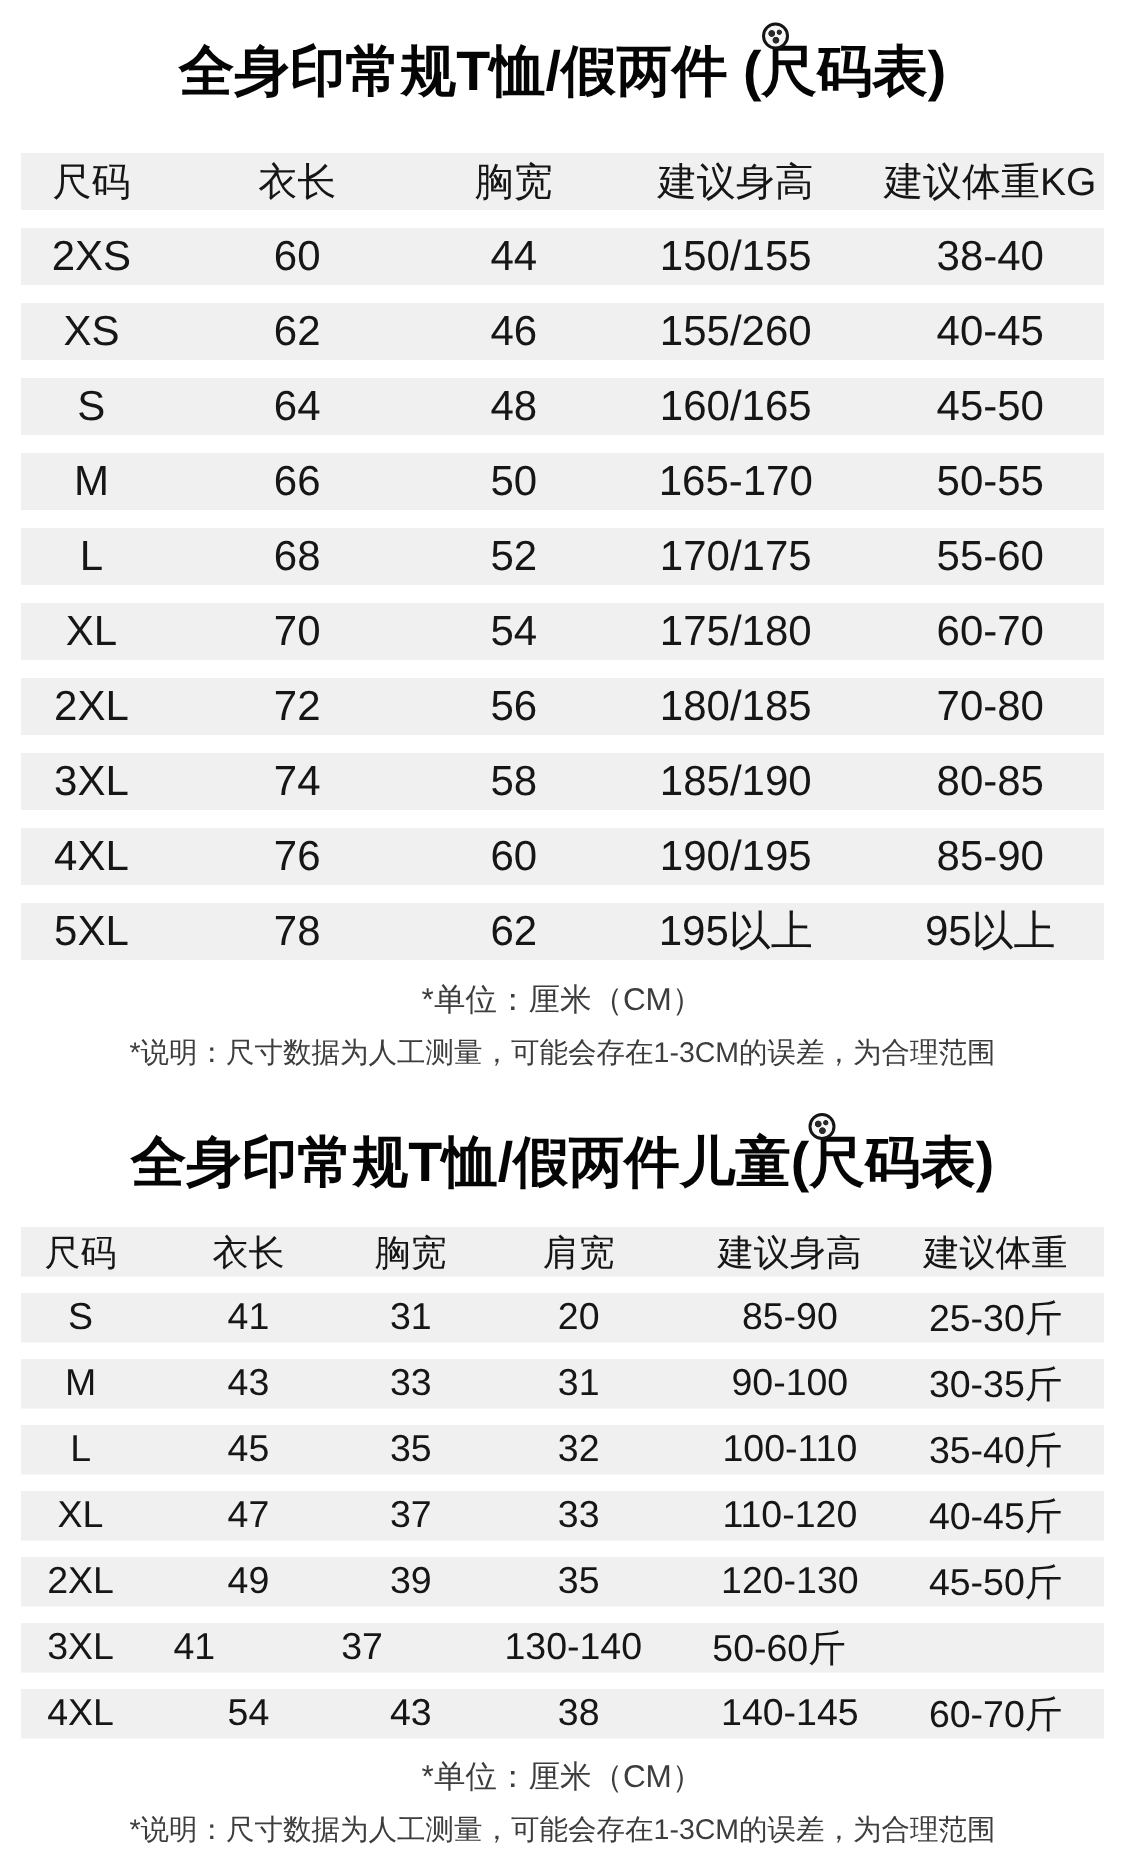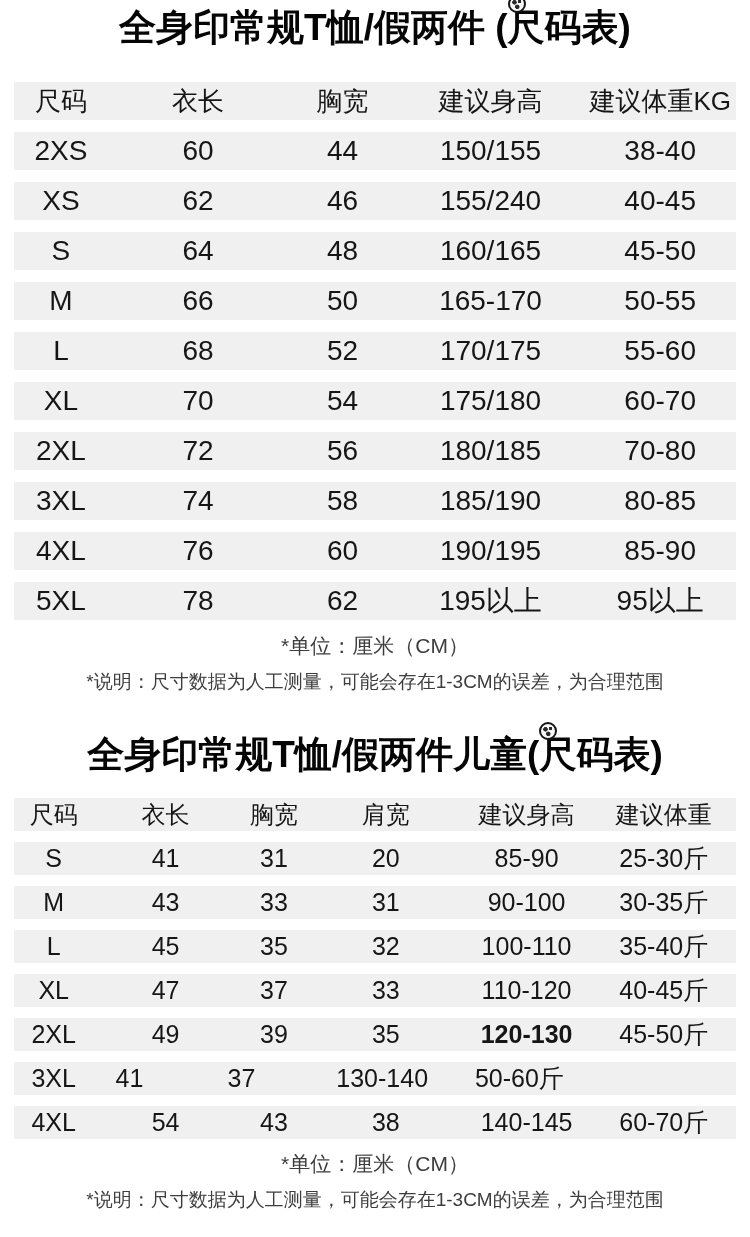--- a/index.html
+++ b/index.html
@@ -22,21 +22,21 @@
   .title {
     margin: 0;
     text-align: center;
     font-weight: bold;
     color: #050505;
     font-size: 37px;
     line-height: 56px;
     letter-spacing: 0px;
     white-space: nowrap;
   }
-  .title-adult { }
+  .title-adult { padding-top: 20px; }
   .title-kids  { margin-top: 32px; }
   .badge-wrap { position: relative; display: inline-block; }
   .watermark {
     position: absolute;
     left: 0px;
     top: -5px;
     width: 14px;
     height: 14px;
     border-radius: 50%;
     border: 2px solid #141414;
@@ -95,21 +95,21 @@
         <span class="tcell" style="width: 13%;">2XS</span>
         <span class="tcell" style="width: 25%;">60</span>
         <span class="tcell" style="width: 15%;">44</span>
         <span class="tcell" style="width: 26%;">150/155</span>
         <span class="tcell" style="width: 21%;">38-40</span>
       </div>
       <div class="trow tdata">
         <span class="tcell" style="width: 13%;">XS</span>
         <span class="tcell" style="width: 25%;">62</span>
         <span class="tcell" style="width: 15%;">46</span>
-        <span class="tcell" style="width: 26%;">155/240</span>
+        <span class="tcell" style="width: 26%;">155/260</span>
         <span class="tcell" style="width: 21%;">40-45</span>
       </div>
       <div class="trow tdata">
         <span class="tcell" style="width: 13%;">S</span>
         <span class="tcell" style="width: 25%;">64</span>
         <span class="tcell" style="width: 15%;">48</span>
         <span class="tcell" style="width: 26%;">160/165</span>
         <span class="tcell" style="width: 21%;">45-50</span>
       </div>
       <div class="trow tdata">
@@ -207,21 +207,21 @@
         <span class="tcell" style="width: 10%;">37</span>
         <span class="tcell" style="width: 21%;">33</span>
         <span class="tcell" style="width: 18%;">110-120</span>
         <span class="tcell" style="width: 20%;">40-45斤</span>
       </div>
       <div class="trow tdata">
         <span class="tcell" style="width: 11%;">2XL</span>
         <span class="tcell" style="width: 20%;">49</span>
         <span class="tcell" style="width: 10%;">39</span>
         <span class="tcell" style="width: 21%;">35</span>
-        <span class="tcell" style="width: 18%; font-weight: bold;">120-130</span>
+        <span class="tcell" style="width: 18%;">120-130</span>
         <span class="tcell" style="width: 20%;">45-50斤</span>
       </div>
       <div class="trow tdata">
         <span class="tcell" style="width: 11%;">3XL</span>
         <span class="tcell" style="width: 10%;">41</span>
         <span class="tcell" style="width: 21%;">37</span>
         <span class="tcell" style="width: 18%;">130-140</span>
         <span class="tcell" style="width: 20%;">50-60斤</span>
       </div>
       <div class="trow tdata">

